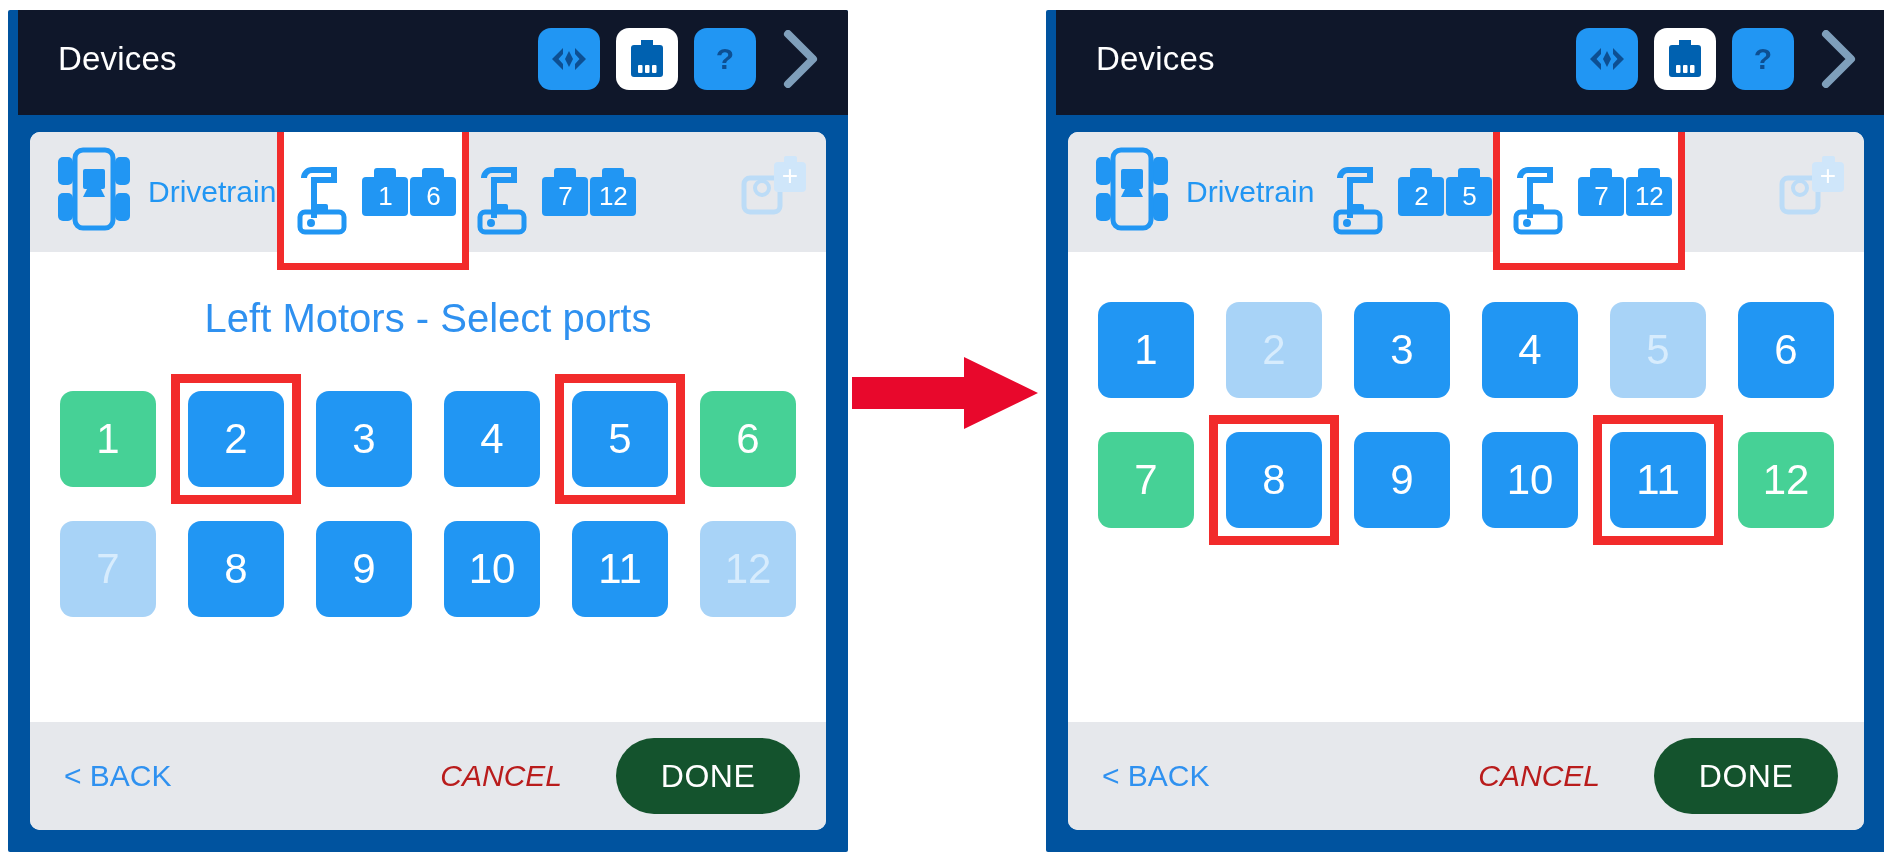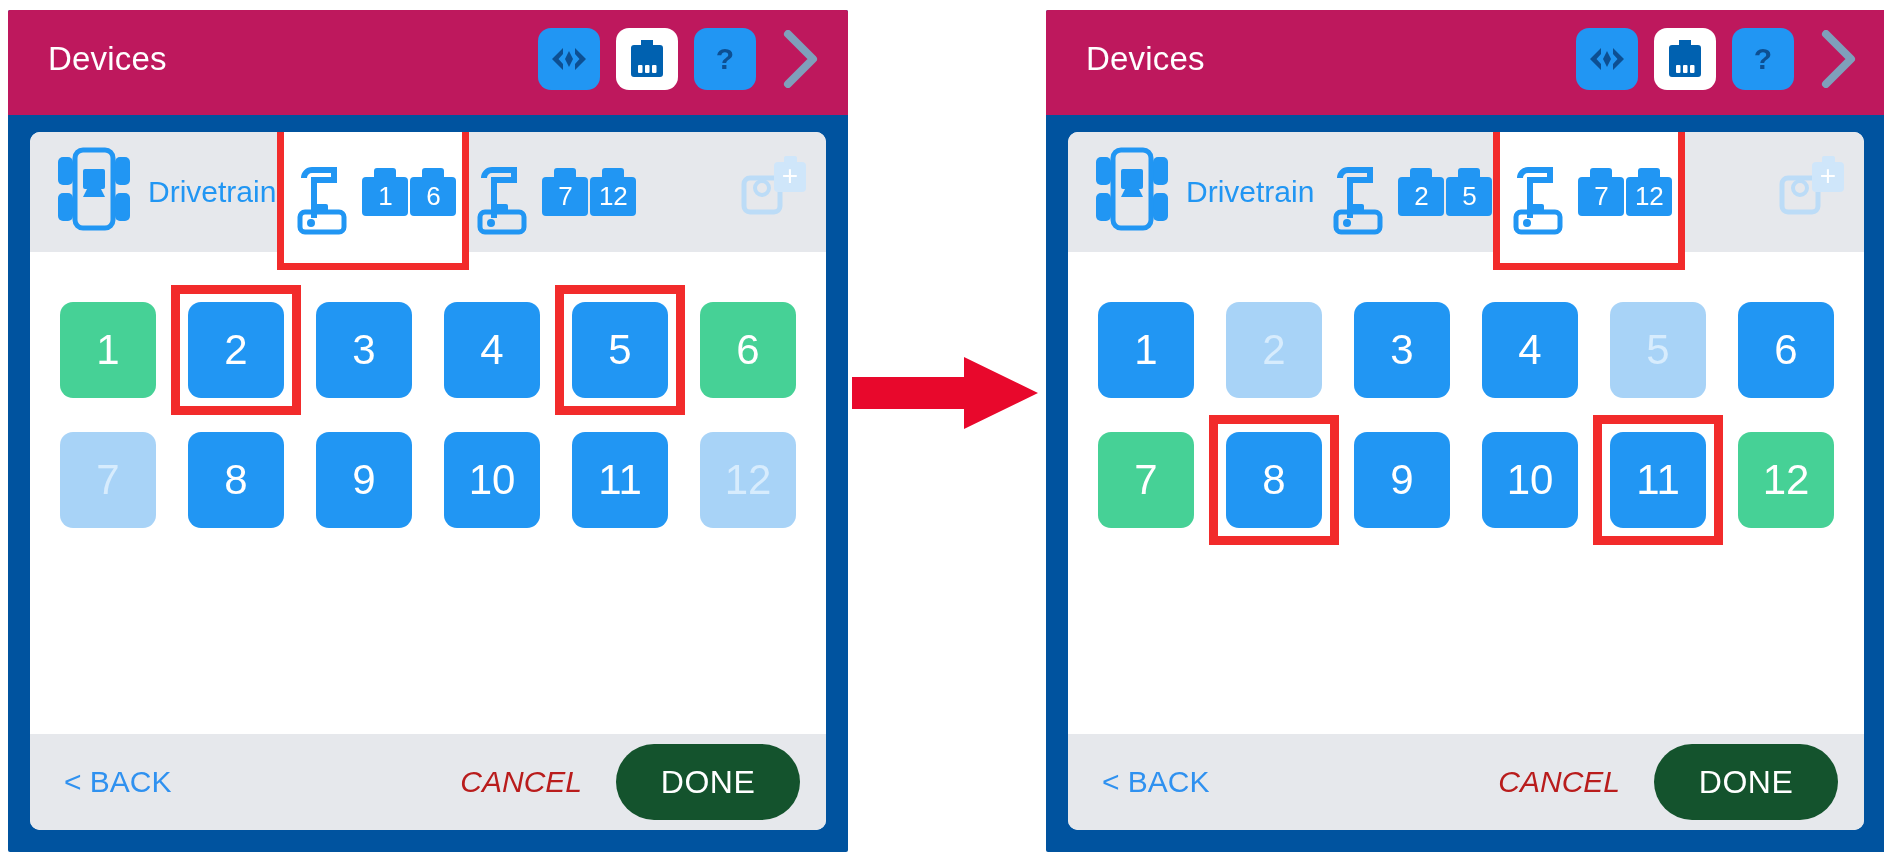--- a/index.html
+++ b/index.html
@@ -12,25 +12,26 @@
     position:absolute;
     background:#00539f;
     border-radius:2px;
     overflow:hidden;
   }
   .app.left { left:8px;  top:10px;  width:840px; height:842px; }
   .app.right{ left:1046px;top:10px; width:840px; height:842px; }
 
   .titlebar{
     height:105px;
-    background:#be185d;
+    background:#0f172a;
     display:flex;
     align-items:center;
     padding:0 26px 8px 40px;
     box-sizing:border-box;
+    margin-left:10px;
   }
   .title-text{
     color:#ffffff;
     font-size:33px;
     letter-spacing:.2px;
     flex:0 0 auto;
   }
   .title-spacer{flex:1 1 auto;}
 
   .tb-btn{
@@ -136,23 +137,23 @@
     position:absolute;
     left:-17px;top:-17px;width:130px;height:130px;
     border:9px solid #f22b2b;
     box-sizing:border-box;
     background:transparent;
     pointer-events:none;
   }
 
   
   .cardfooter{
-    flex:0 0 auto;height:96px;background:#e6e8ec;
+    flex:0 0 auto;height:108px;background:#e6e8ec;
     display:flex;align-items:center;
-    padding:0 26px 0 34px;box-sizing:border-box;
+    padding:0 26px 0 34px;box-sizing:border-box;gap:20px;
   }
   .back-link{color:#2f91f0;font-size:30px;flex:0 0 auto;}
   .foot-spacer{flex:1 1 auto;}
   .cancel-link{color:#b91c1c;font-size:30px;flex:0 0 auto;margin-right:34px;font-style:italic;}
   .done-btn{
     background:#14532d;color:#ffffff;
     border-radius:40px;
     width:184px;height:76px;
     display:flex;align-items:center;justify-content:center;
     font-size:32px;letter-spacing:.5px;flex:0 0 auto;
@@ -267,20 +268,21 @@
             <rect x="4" y="22" width="36" height="34" rx="6" fill="none" stroke="#bcdcf7" stroke-width="5"></rect>
             <circle cx="22" cy="32" r="7" fill="none" stroke="#bcdcf7" stroke-width="4"></circle>
             <rect x="34" y="6" width="32" height="30" rx="4" fill="#cfe6fa"></rect>
             <rect x="44" y="0" width="13" height="8" rx="2" fill="#cfe6fa"></rect>
             <text x="50" y="29" font-family="Liberation Sans, sans-serif" font-size="28" fill="#ffffff" text-anchor="middle">+</text>
           </svg>
         </div>
       </div>
 
       <div class="cardbody">
+        <div class="prompt">Left Motors - Select ports</div>
         <div class="portgrid">
             <div class="portcell">
               <div class="port selected">1</div>
             </div>
             <div class="portcell">
               <div class="port available">2</div>
               <div class="ring"></div>
             </div>
             <div class="portcell">
               <div class="port available">3</div>

